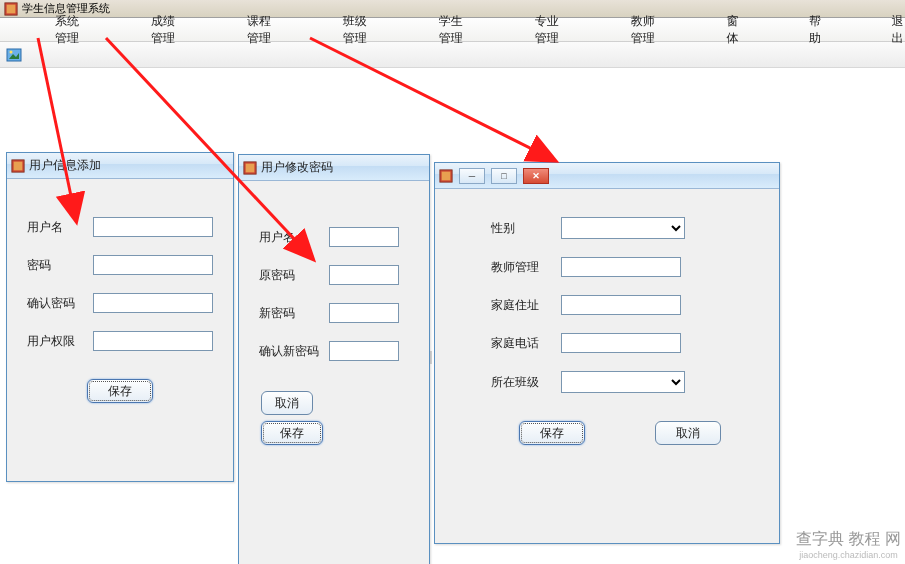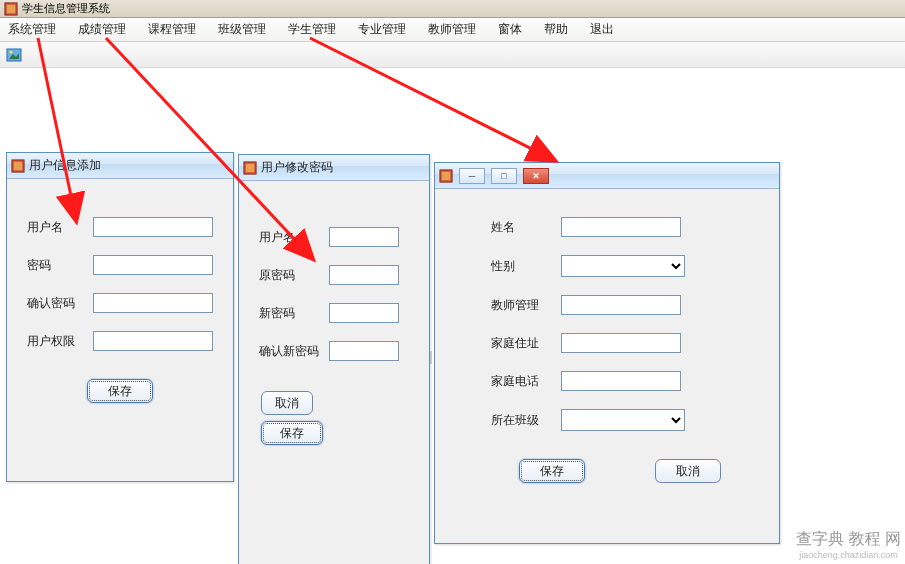--- a/index.html
+++ b/index.html
@@ -5,21 +5,21 @@
 * { box-sizing: border-box; margin: 0; padding: 0; font-family: "Microsoft YaHei", SimSun, Arial, sans-serif; font-size: 12px; }
 body { width: 905px; height: 564px; background: #fff; position: relative; overflow: hidden; }
 
 
 .main-titlebar { height: 18px; background: linear-gradient(#e8e2d8,#d8d2c0); display: flex; align-items: center; padding-left: 4px; gap: 4px; border-bottom: 1px solid #a0a0a0; }
 .small-icon { width: 14px; height: 14px; display: inline-flex; }
 .main-title { font-size: 11px; }
 
 
 .menubar { height: 24px; background: linear-gradient(#fefefe,#f2f2f0); border-bottom: 1px solid #d0d0d0; display: flex; align-items: center; padding-left: 8px; gap: 22px; }
-.menubar span { color: #222; cursor: default; }
+.menubar span { color: #222; cursor: default; margin-left: 47px; }
 
 
 .toolbar { height: 26px; background: linear-gradient(#fbfbfb,#ececec); border-bottom: 1px solid #d8d8d8; display: flex; align-items: center; padding-left: 6px; }
 .toolbar .toolbar-icon { width: 16px; height: 16px; }
 
 
 .client { position: absolute; left: 0; top: 68px; right: 0; bottom: 0; background: #fff; }
 
 
 .childwin { position: absolute; background: #f0f0f0; border: 1px solid #5a90c0; box-shadow: 1px 1px 2px rgba(0,0,0,.15); }
@@ -163,24 +163,20 @@
             <rect x="1" y="1" width="14" height="14" fill="#cc4433" stroke="#803020"></rect>
             <rect x="3" y="3" width="10" height="10" fill="#e8a050"></rect>
           </svg>
       </span>
       <span class="win-btn">─</span>
       <span class="win-btn">□</span>
       <span class="win-btn close">✕</span>
     </div>
     <div class="childwin-body" style="padding:28px 30px 14px 56px;">
       <div class="form-row">
-        <label>姓名</label>
-        <input type="text" style="">
-      </div>
-      <div class="form-row">
         <label>性别</label>
         <select><option></option></select>
       </div>
       <div class="form-row">
         <label>教师管理</label>
         <input type="text" style="">
       </div>
       <div class="form-row">
         <label>家庭住址</label>
         <input type="text" style="">

